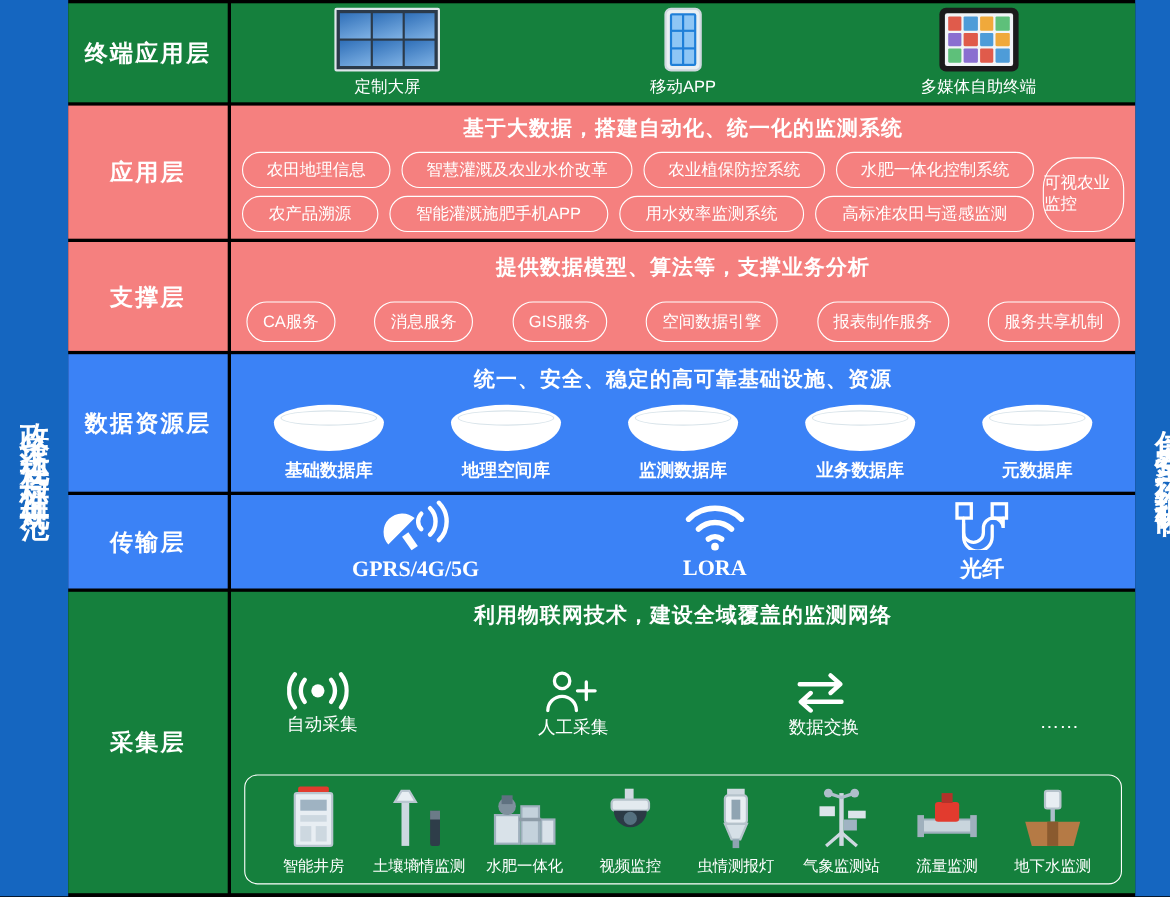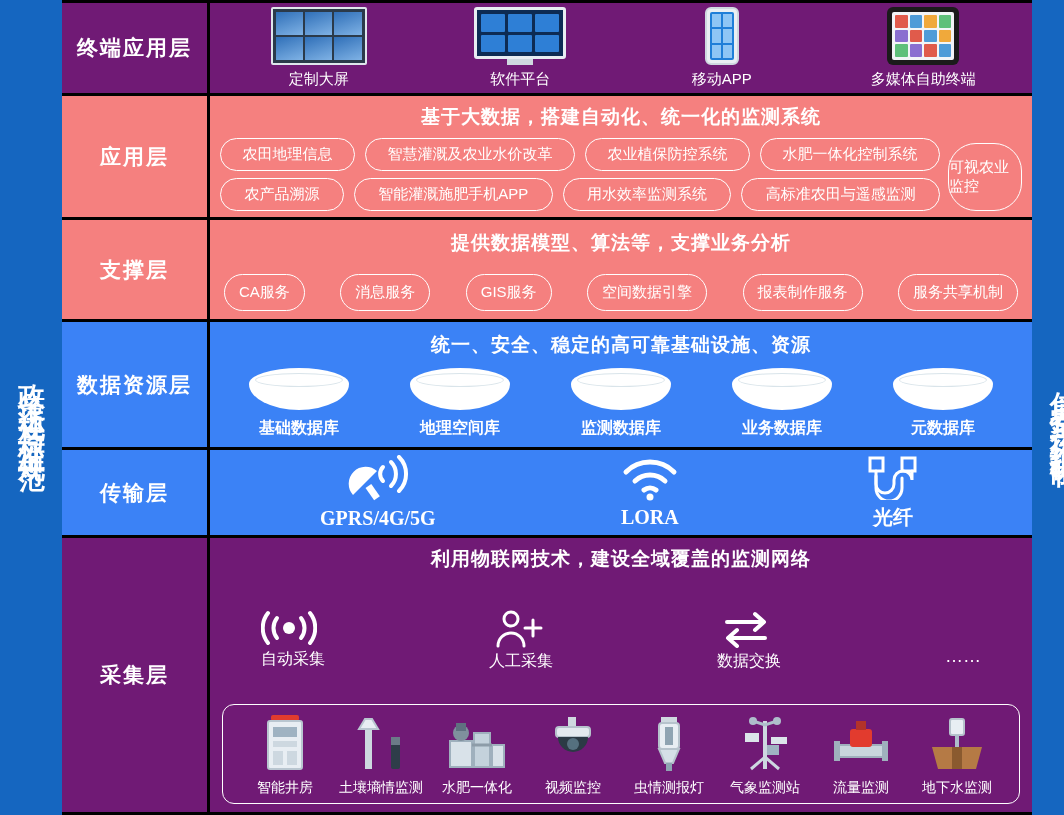--- a/index.html
+++ b/index.html
@@ -30,21 +30,21 @@
     gap:3px;padding:3px 0;box-sizing:border-box;
   }
   
   .row{display:flex;flex-direction:row;gap:3px;}
   .row-label{
     flex:0 0 145px;display:flex;align-items:center;justify-content:center;
     color:#fff;font-size:21px;font-weight:bold;letter-spacing:2px;
   }
   .row-body{flex:1 1 auto;position:relative;gap:24px;}
   
-  .blue{background:#701a75;}
+  .blue{background:#15803d;}
   .pink{background:#f5807f;}
   .green{background:#3b82f6;font-family:Liberation Serif, serif;}
 
   
   .r1{height:110px;}
   .r1 .row-body{display:flex;align-items:center;justify-content:space-around;padding:4px 20px;box-sizing:border-box;}
   .term{display:flex;flex-direction:column;align-items:center;width:150px;}
   .term-cap{color:#fff;font-size:15px;margin-top:5px;}
   .dev{position:relative;}
   
@@ -145,34 +145,20 @@
                 <i></i>
                 <i></i>
                 <i></i>
                 <i></i>
                 <i></i>
               </div>
           </div>
           <div class="term-cap">定制大屏</div>
         </div>
 
-        <div class="term">
-          <div class="dev dev-mon">
-            <div class="scr">
-                <i></i>
-                <i></i>
-                <i></i>
-                <i></i>
-                <i></i>
-                <i></i>
-              </div>
-            <div class="stand"></div>
-          </div>
-          <div class="term-cap">软件平台</div>
-        </div>
 
         <div class="term">
           <div class="dev dev-phone">
             <div class="pscr">
                 <i></i>
                 <i></i>
                 <i></i>
                 <i></i>
                 <i></i>
                 <i></i>

